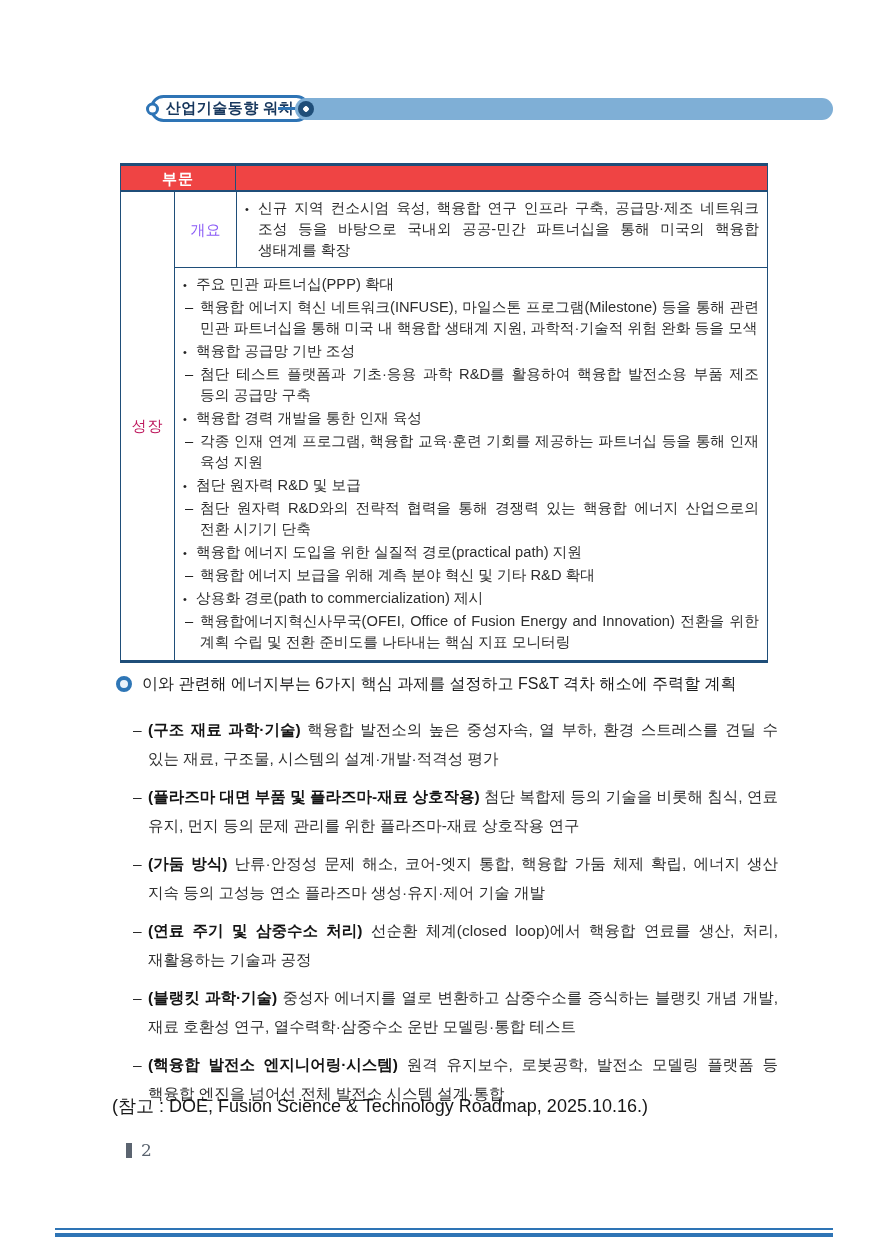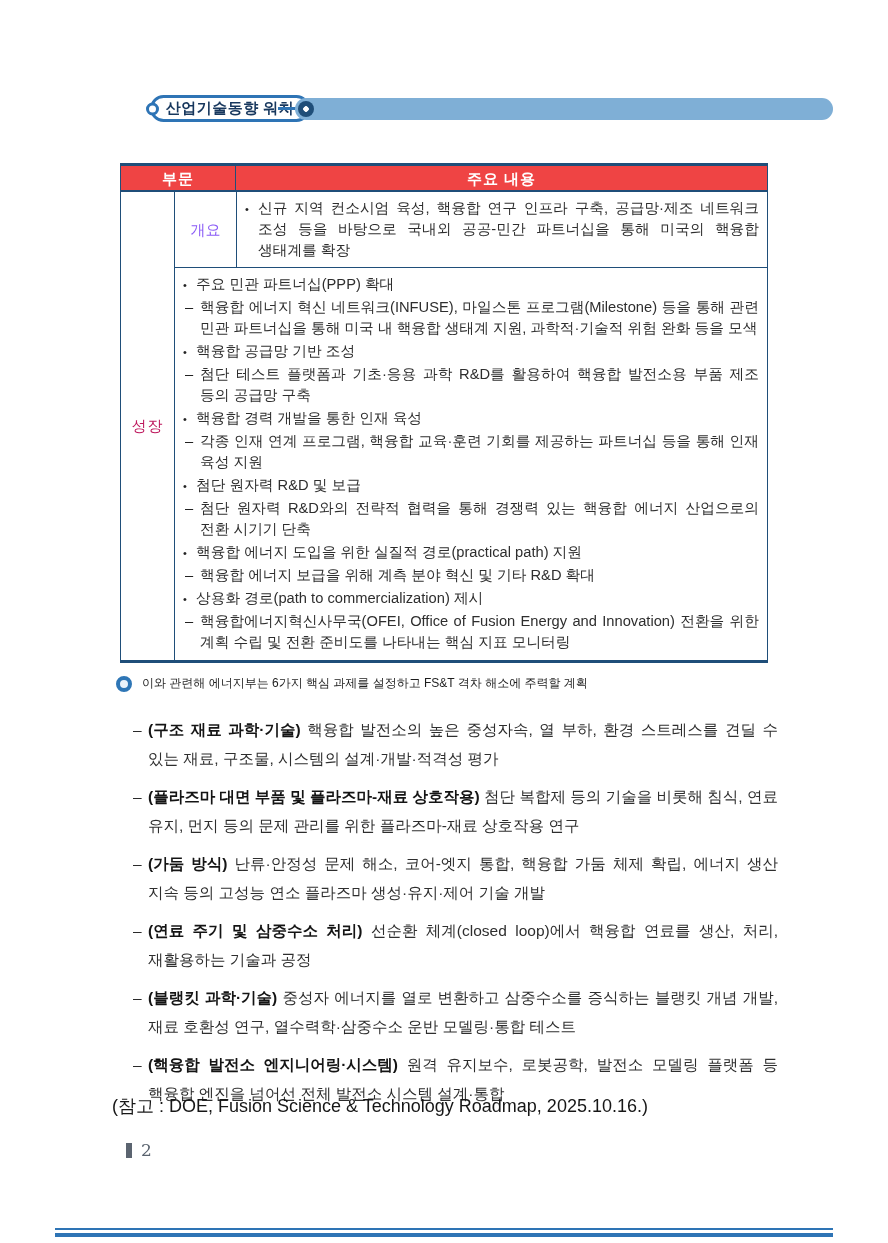--- a/index.html
+++ b/index.html
@@ -60,21 +60,21 @@
   .titem.bullet .marker{font-size:11px;padding-top:1px;}
   .titem.dash .marker{width:15px;padding-left:2px;}
   .titem .txt{flex:1;text-align:justify;word-break:keep-all;overflow-wrap:anywhere;color:#2e2e2e;}
   
   .keypoints{position:absolute;left:112px;top:671px;width:666px;}
   .intro{display:flex;align-items:flex-start;margin-bottom:19px;}
   .donut{
     flex:none;width:8px;height:8px;border:4px solid #2E76B6;border-radius:50%;
     margin:5px 10px 0 4px;background:#EAF3FB;
   }
-  .intro-text{font-size:12px;line-height:25px;color:#1d1d1d;word-break:keep-all;}
+  .intro-text{font-size:16px;line-height:25px;color:#1d1d1d;word-break:keep-all;}
   .task{display:flex;margin:0 0 9px 21px;font-size:15.5px;line-height:29px;}
   .task .tmarker{flex:none;width:15px;color:#2a2a2a;}
   .task .ttext{flex:1;text-align:justify;word-break:keep-all;overflow-wrap:anywhere;color:#2e2e2e;}
   .task .ttext b{color:#141414;}
   
   .footnote{position:absolute;left:112px;top:1094px;font-size:18px;color:#161616;}
   .pagefoot{position:absolute;left:126px;top:1140px;display:flex;align-items:center;}
   .pagebar{width:6px;height:15px;background:#5B6470;margin-right:9px;}
   .pagenum{font-family:"DejaVu Serif","Liberation Serif",serif;font-size:17px;color:#59626E;}
   .rule{position:absolute;left:55px;width:778px;background:#2E74B5;}
@@ -93,21 +93,20 @@
     </div>
     <span class="badge-connector"></span>
     <div class="banner">
       <span class="banner-dot"></span>
     </div>
   </header>
 
   <section class="tbl">
     <div class="thead">
       <div class="th th1">부문</div>
-      <div class="th th2">주요 내용</div>
     </div>
     <div class="tbody">
       <div class="sector">성장</div>
       <div class="tright">
         <div class="trow">
           <div class="cat">개요</div>
           <div class="cell">
               <div class="titem bullet">
                 <span class="marker">•</span>
                 <span class="txt">신규 지역 컨소시엄 육성, 핵융합 연구 인프라 구축, 공급망·제조 네트워크 조성 등을 바탕으로 국내외 공공-민간 파트너십을 통해 미국의 핵융합 생태계를 확장</span>

